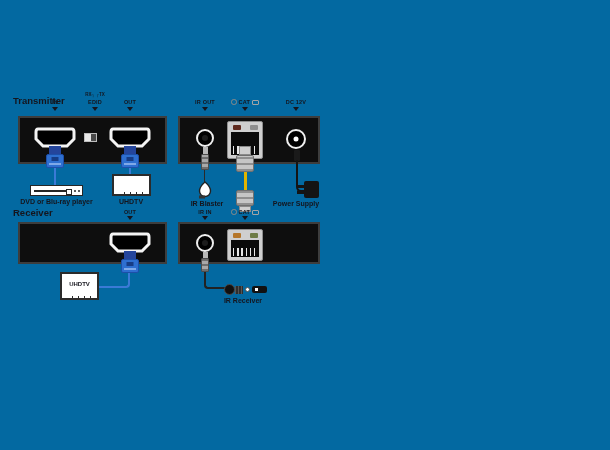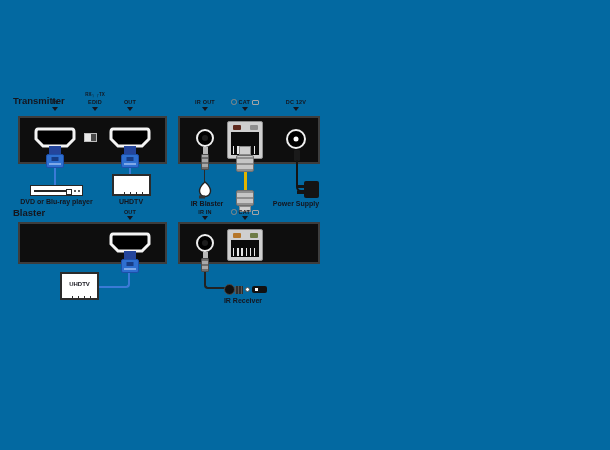--- a/index.html
+++ b/index.html
@@ -34,21 +34,21 @@
   .cat-icons{display:flex;align-items:center;justify-content:center;gap:2px;}
   .led-circle{width:3.5px;height:3.5px;border:1px solid #8a8a8a;border-radius:50%;}
   .led-rect{width:5px;height:3px;border:1px solid #a5a5a5;border-radius:1px;}
 </style>
 </head>
 <body>
 
 <div id="canvas">
 
   <div class="abs section-label" style="left:13px;top:95px;">Transmitter</div>
-  <div class="abs section-label" style="left:13px;top:207px;">Blaster</div>
+  <div class="abs section-label" style="left:13px;top:207px;">Receiver</div>
 
   <div class="abs plabel" style="left:35px;top:99px;width:40px;">IN</div>
   <div class="abs arrow-down" style="left:52px;top:107px;"></div>
 
   <div class="abs tinylabel" style="left:75px;top:93px;width:40px;">RX┐ ┌TX</div>
   <div class="abs plabel" style="left:75px;top:99px;width:40px;">EDID</div>
   <div class="abs arrow-down" style="left:92px;top:107px;"></div>
 
   <div class="abs plabel" style="left:110px;top:99px;width:40px;">OUT</div>
   <div class="abs arrow-down" style="left:127px;top:107px;"></div>

